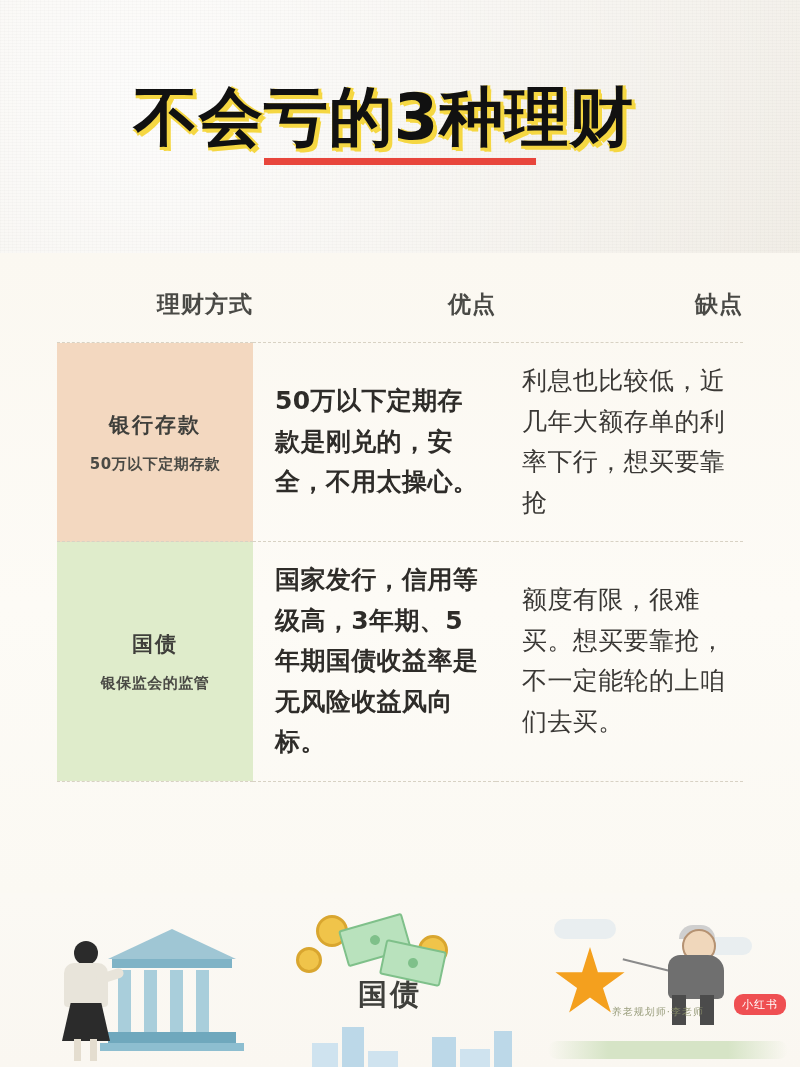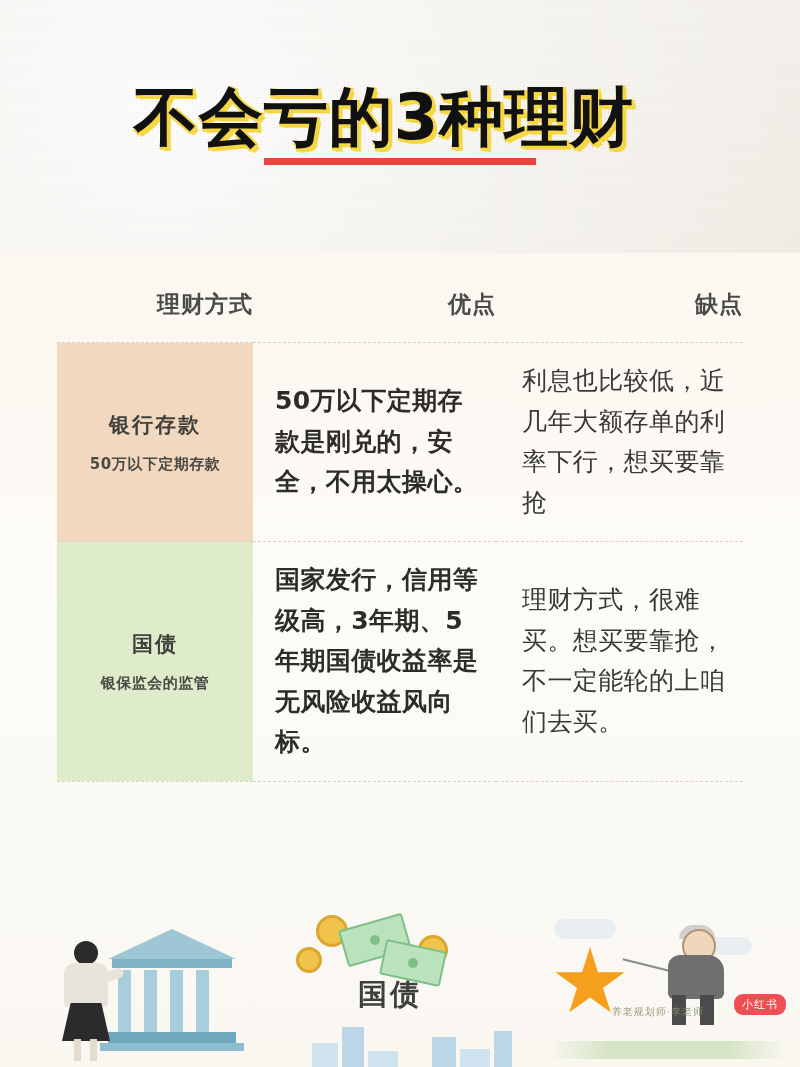--- a/index.html
+++ b/index.html
@@ -285,21 +285,21 @@
           <td class="text-cell cons">利息也比较低，近几年大额存单的利率下行，想买要靠抢</td>
         </tr>
         <tr>
           <td class="label-cell tint-green">
             <div class="label-inner">
               <div class="label-main">国债</div>
               <div class="label-sub">银保监会的监管</div>
             </div>
           </td>
           <td class="text-cell pros">国家发行，信用等级高，3年期、5年期国债收益率是无风险收益风向标。</td>
-          <td class="text-cell cons">理财方式，很难买。想买要靠抢，不一定能轮的上咱们去买。</td>
+          <td class="text-cell cons">额度有限，很难买。想买要靠抢，不一定能轮的上咱们去买。</td>
         </tr>
       </tbody>
     </table>
   </div>
 
   <div class="illus">
 
     <div class="bank-group">
       <div class="bank-building">
         <div class="roof"></div>

